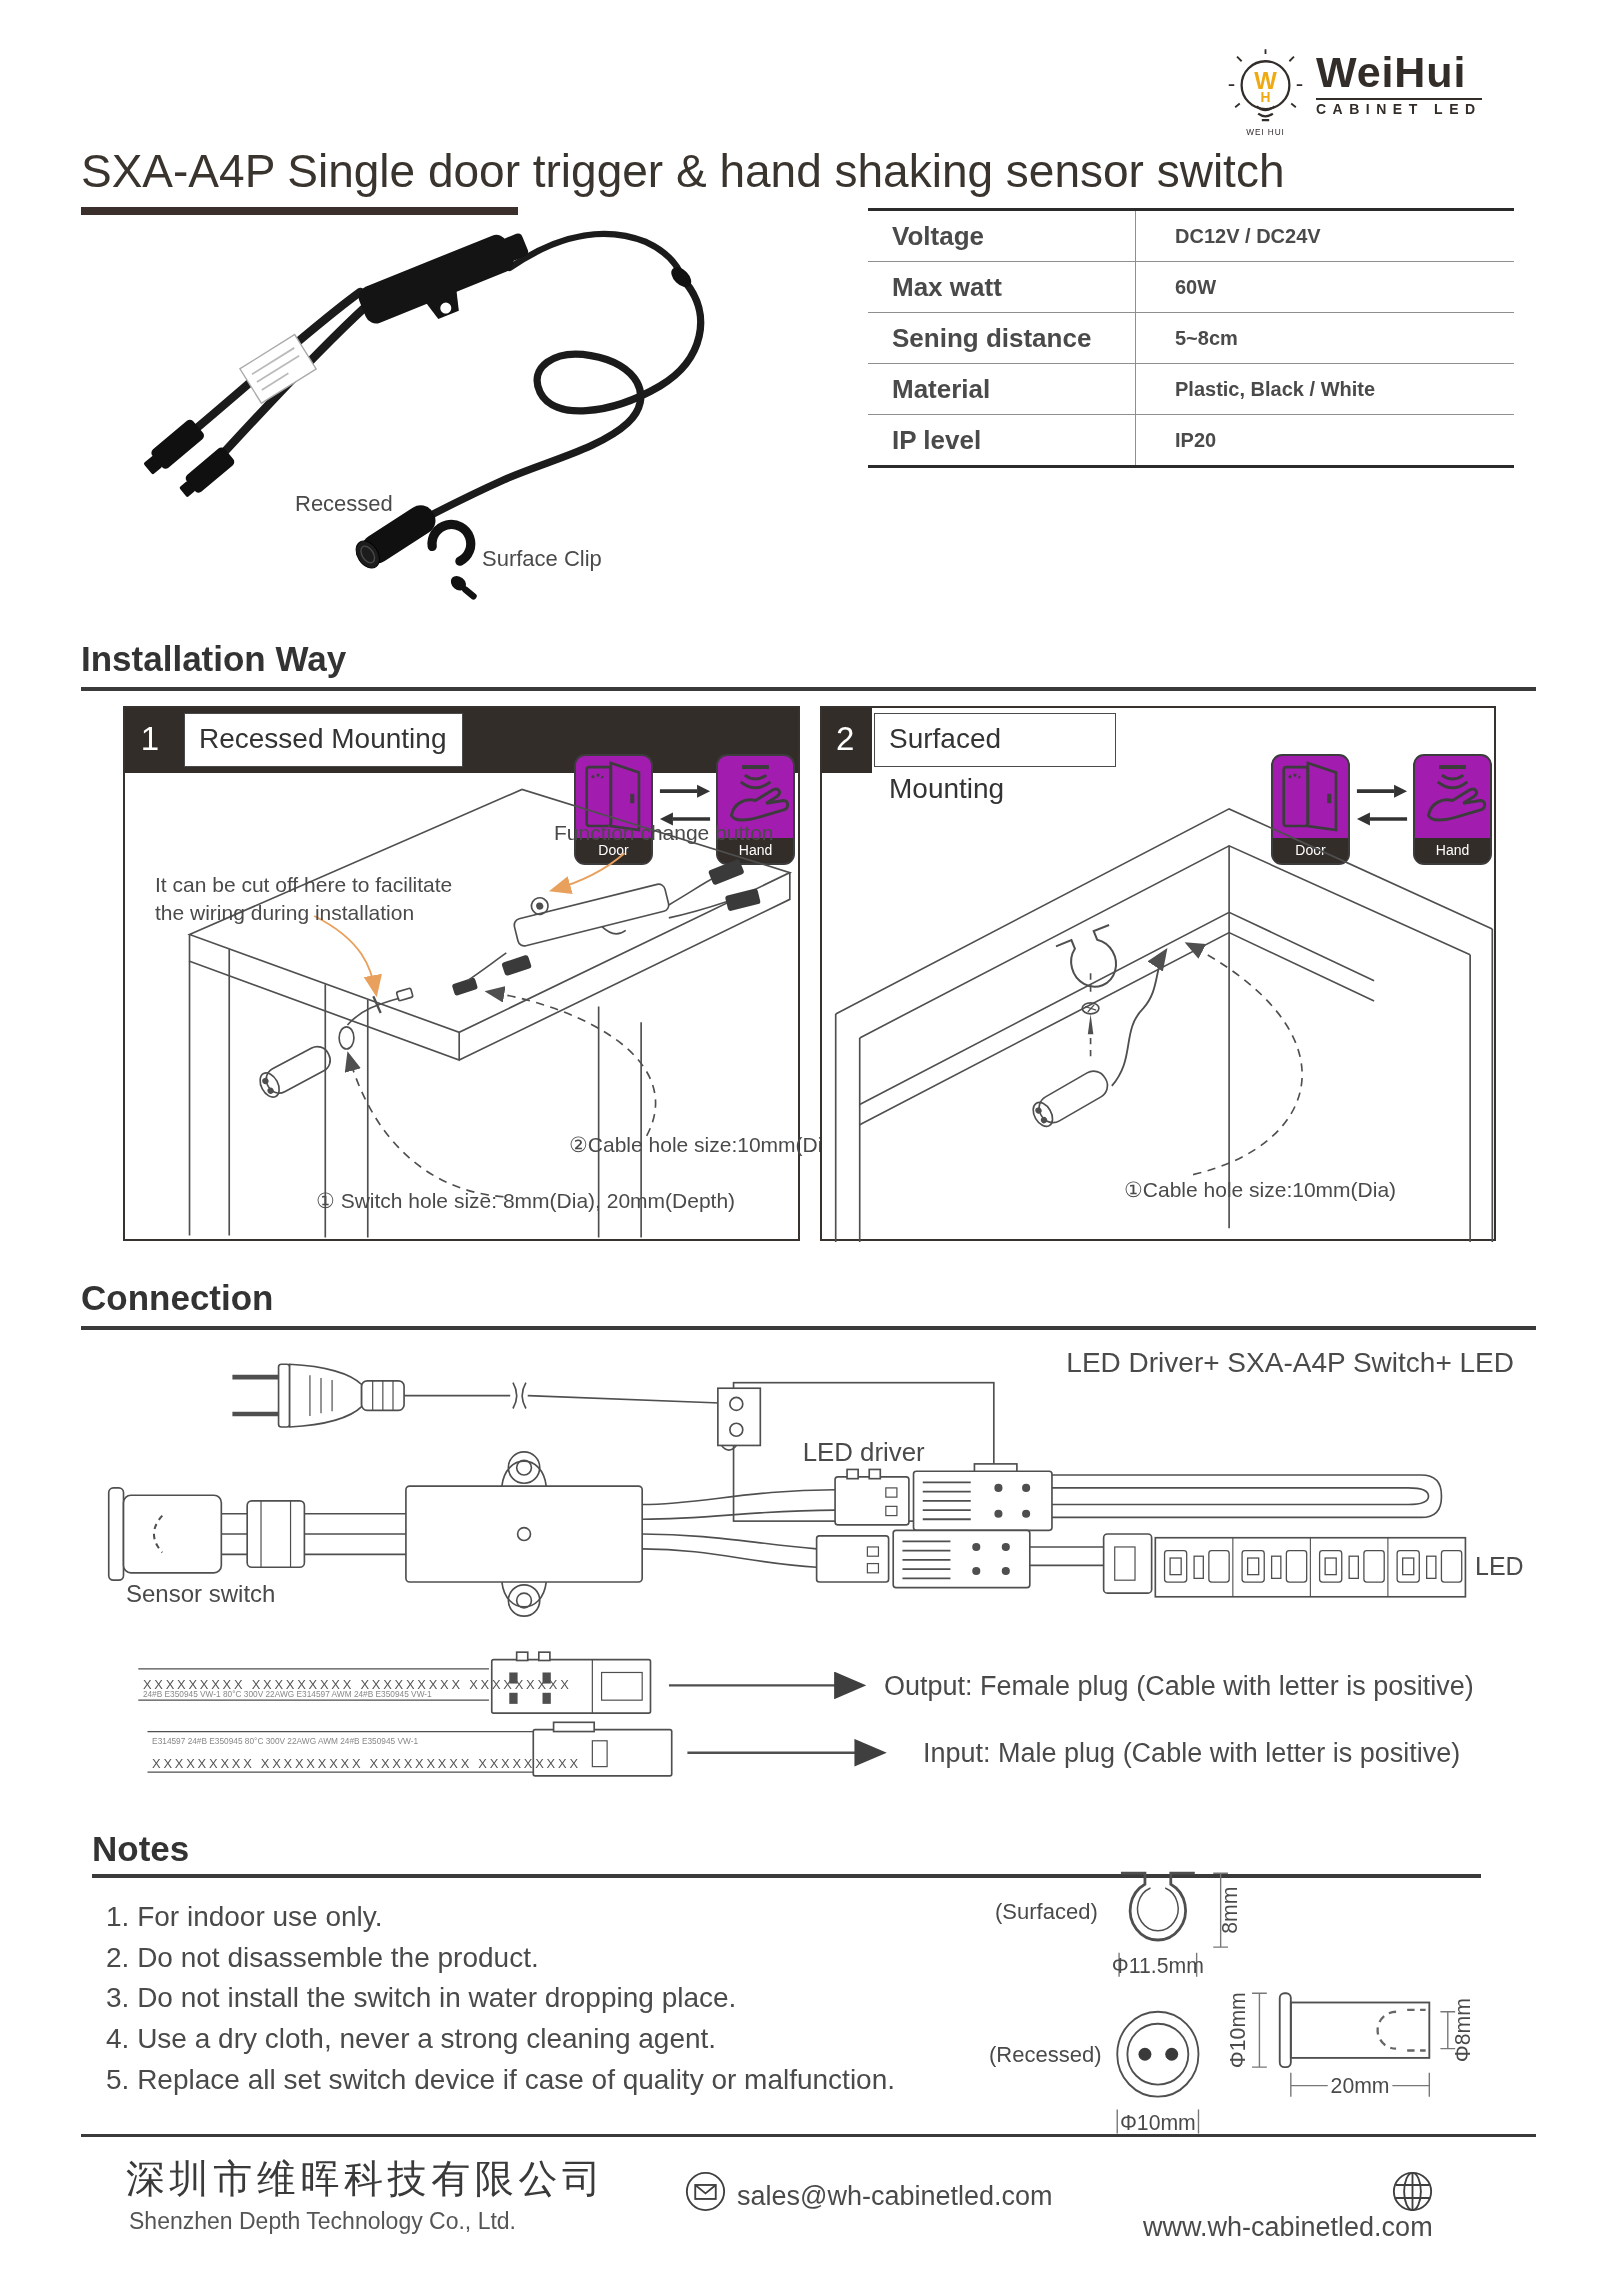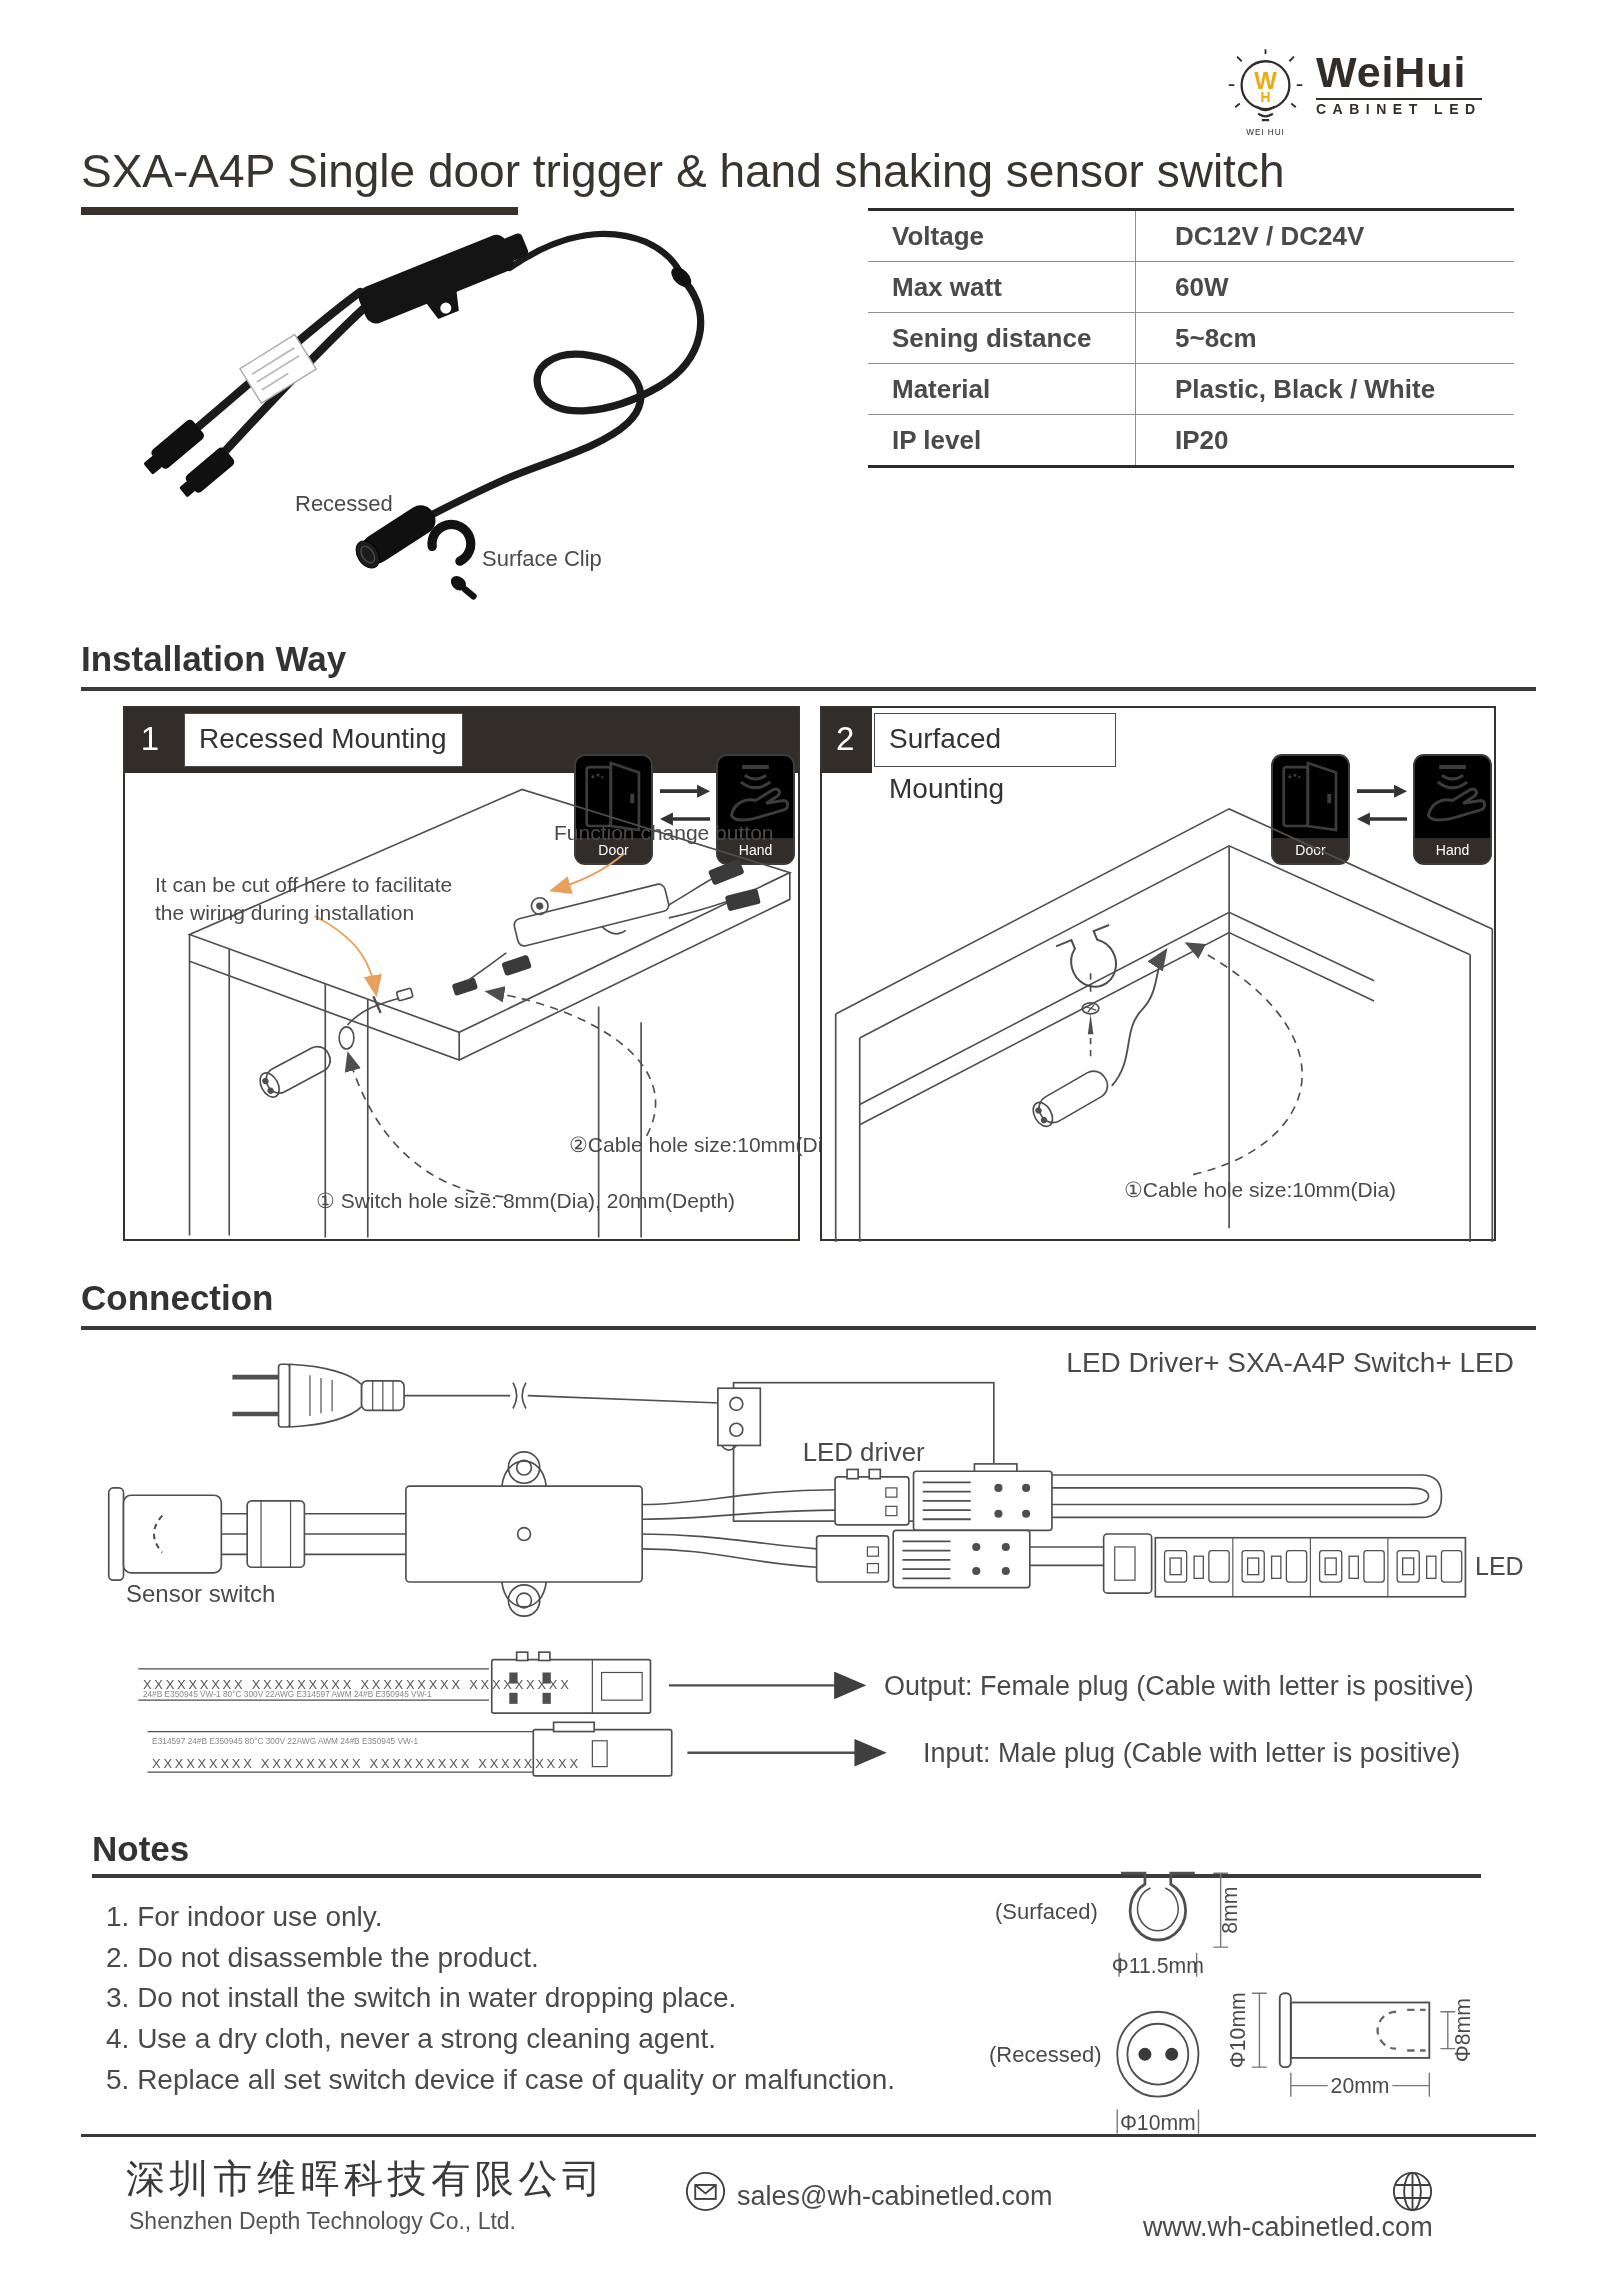--- a/index.html
+++ b/index.html
@@ -21,40 +21,40 @@
 
   
   .plabel{font-size:22px;color:#4a4a4a;}
 
   
   .spec-table{left:868px;top:208px;width:646px;border-top:3.7px solid #2b2b2b;border-bottom:3.7px solid #2b2b2b;}
   .spec-row{display:flex;border-top:1.4px solid #8f8f8f;font-weight:bold;}
   .spec-row:first-child{border-top:none;}
   .spec-label{width:268px;box-sizing:border-box;border-right:1.4px solid #8f8f8f;
               padding-left:24px;font-size:26px;color:#4a4a4a;height:50px;line-height:50px;}
-  .spec-value{flex:1;padding-left:39px;font-size:26px;color:#4a4a4a;height:50px;line-height:50px;}
+  .spec-value{flex:1;padding-left:39px;font-size:20px;color:#4a4a4a;height:50px;line-height:50px;}
   .size-label{height:100px;line-height:100px;}
   .size-values{flex:1;display:flex;flex-direction:column;}
   .size-values .sub{height:50px;line-height:50px;padding-left:39px;font-size:26px;color:#4a4a4a;}
   .size-values .sub + .sub{border-top:1.4px solid #8f8f8f;}
 
   
   .sec-h{font-size:35px;font-weight:bold;color:#333;}
   .sec-rule{height:3.7px;background:#3a3a3a;}
 
   
   .panel{box-sizing:border-box;border:2.8px solid #38322f;background:#fff;}
   .panel-bar{position:absolute;left:0;top:0;width:100%;height:65px;background:#332d2a;}
   .panel-num{position:absolute;top:12px;font-size:33px;color:#fff;}
   .panel-numbox{position:absolute;left:0;top:0;width:50px;height:65px;background:#332d2a;}
   .panel-numbox .panel-num{left:14px;}
   .panel-labelbox{position:absolute;top:4.6px;height:54px;background:#fff;border:1.8px solid #4a4a4a;
                   box-sizing:border-box;line-height:50px;padding-left:14px;font-size:28px;color:#333;}
   .sensor-box{position:absolute;width:79px;height:111px;border:2.3px solid #3c3c3c;border-radius:11px;
-              background:#000000;box-sizing:border-box;}
+              background:#a21caf;box-sizing:border-box;}
   .sensor-band{position:absolute;bottom:0;left:0;right:0;height:25px;background:#332d2a;color:#fff;
                font-size:14px;text-align:center;line-height:25px;border-radius:0 0 7.4px 7.4px;}
   .ann{position:absolute;font-size:21px;color:#4a4a4a;white-space:nowrap;}
 
   
   .conn-caption{font-size:28px;color:#4a4a4a;}
   .diag-label{font-size:25px;color:#4a4a4a;}
 
   
   .note-item{position:absolute;left:106px;font-size:28px;color:#4a4a4a;white-space:nowrap;}

